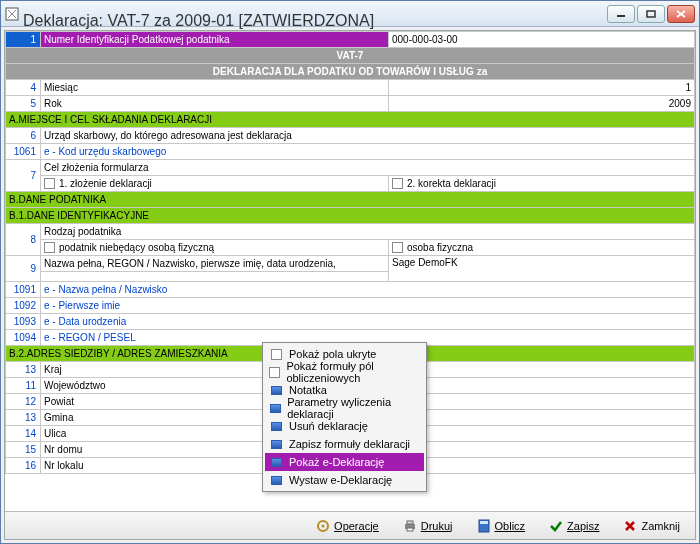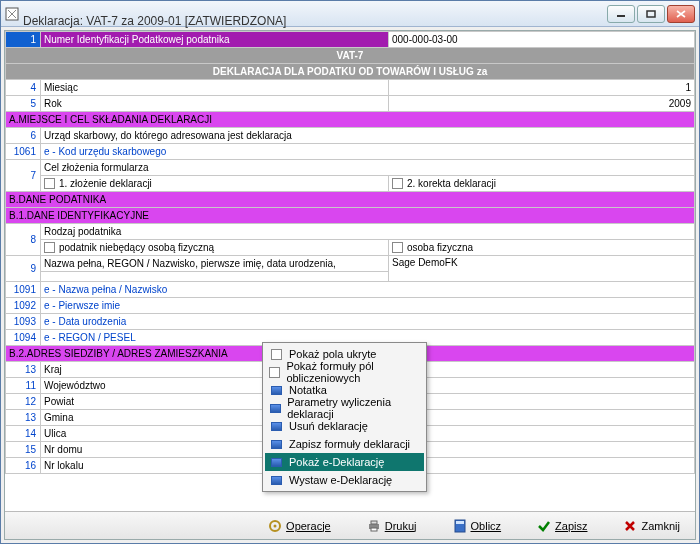--- a/index.html
+++ b/index.html
@@ -9,61 +9,61 @@
     width: 700px; height: 544px; background: #efefef;
     border: 1px solid #5a7ca8; position: relative; display: flex; flex-direction: column;
   }
   
   .titlebar {
     height: 26px; background: linear-gradient(#f2f6fb, #d8e4f2);
     border-bottom: 1px solid #a0b4d0; display: flex; align-items: center;
     padding: 0 4px;
   }
   .titlebar .icon { width: 14px; height: 14px; margin-right: 4px; display: inline-flex; }
-  .titlebar .title { flex: 1; color: #333; font-size: 12px; margin-top: 15px; }
+  .titlebar .title { flex: 1; color: #333; font-size: 16px; margin-top: 15px; }
   .winbtns { display: flex; gap: 2px; }
   .winbtn { width: 28px; height: 18px; border: 1px solid #8aa; border-radius: 3px;
     background: linear-gradient(#fdfdfd,#d8e6f0); display: inline-flex;
     align-items: center; justify-content: center; font-size: 10px; cursor: default; }
   .winbtn.close { background: linear-gradient(#f7b5a8,#e06050); color: #fff; border-color: #a04030; }
   
   .content { flex: 1; background: #fff; margin: 3px; border: 1px solid #9aa; overflow: hidden; position: relative; display:flex; flex-direction:column; }
   
   table.form { width: 100%; border-collapse: collapse; table-layout: fixed; }
   table.form td { border: 1px solid #c8c8c8; padding: 1px 3px; height: 16px;
     font-size: 10px; color: #000; vertical-align: middle; overflow:hidden; white-space:nowrap; }
   table.form td.rownum { width: 35px; text-align: right; padding-right: 4px; color: #0044cc; }
   table.form tr.hdr td.rownum { background:#1060d0; color:#fff; }
   table.form tr.hdr td.label { background:#a21caf; color:#fff; }
   table.form td.valcell { width: 306px; }
-  table.form td.section { background: #d946ef; font-weight: normal; color:#000; }
+  table.form td.section { background: #84cc16; font-weight: normal; color:#000; }
   table.form td.grayhdr { background: #9e9e9e; color: #fff; text-align: center; font-weight: bold; }
   table.form td.elink { color: #0044cc; }
   
   .chk { display:inline-block; width:11px; height:11px; border:1px solid #888; background:#fff; margin-right:4px; vertical-align:middle; }
   
   .toolbar { height: 28px; border-top: 1px solid #bbb; background: linear-gradient(#f7f7f7,#e6e6e6);
-    display:flex; align-items:center; justify-content:flex-end; padding: 0 6px; gap:18px; }
+    display:flex; align-items:center; justify-content:flex-end; padding: 0 6px; gap:6px; }
   .tbtn { display:inline-flex; align-items:center; gap:4px; padding:2px 8px; height:20px;
     border:1px solid transparent; border-radius:3px; cursor:default; }
   .tbtn .ico { width:14px; height:14px; display:inline-flex;}
   .tbtn .ulbl { }
   .u { text-decoration: underline; }
   .red { color:#c00000; font-weight:bold; }
   .green { color:#008000; font-weight:bold; }
 
   .ctxmenu {
     position: absolute; left: 257px; top: 311px; width: 165px;
     background: #f4f4f4; border: 1px solid #8a8a8a;
     box-shadow: 2px 2px 4px rgba(0,0,0,.25);
     padding: 2px; z-index: 50;
   }
   .ctxmenu .mi { display:flex; align-items:center; gap:6px; padding:2px 4px 2px 4px; height:18px;
     font-size:11px; color:#000; cursor:default; }
-  .ctxmenu .mi.sel { background:#0f766e; color:#fff; }
+  .ctxmenu .mi.sel { background:#a21caf; color:#fff; }
   .ctxmenu .mi .mico { width:14px; height:14px; display:inline-flex; align-items:center; justify-content:center; }
   .ctxmenu .mi .mchk { width:11px; height:11px; border:1px solid #888; background:#fff; }
   .bluebox { width:11px; height:9px; border:1px solid #2a5cb0; background:linear-gradient(#5a90e8,#2a5cb0); }
   
   svg { display:block; }
 </style>
 </head>
 <body>
 
 <div class="window">

